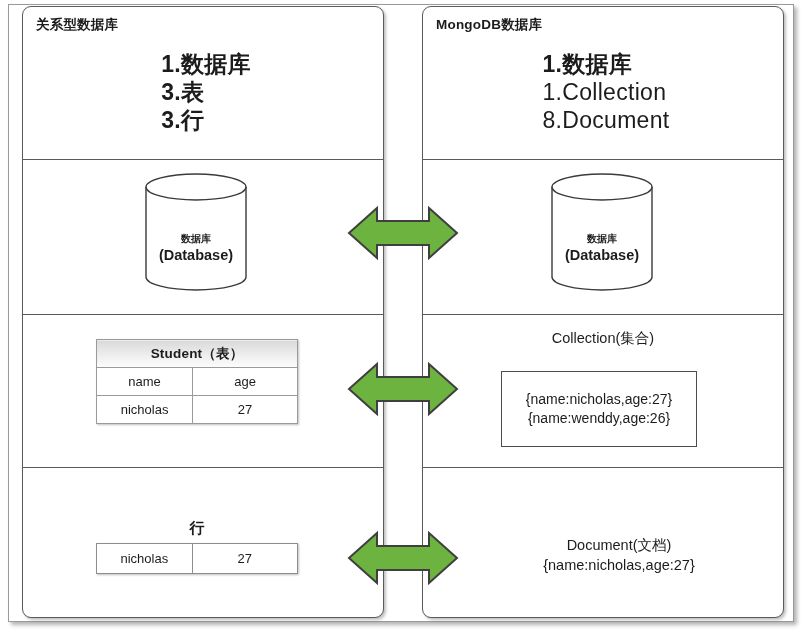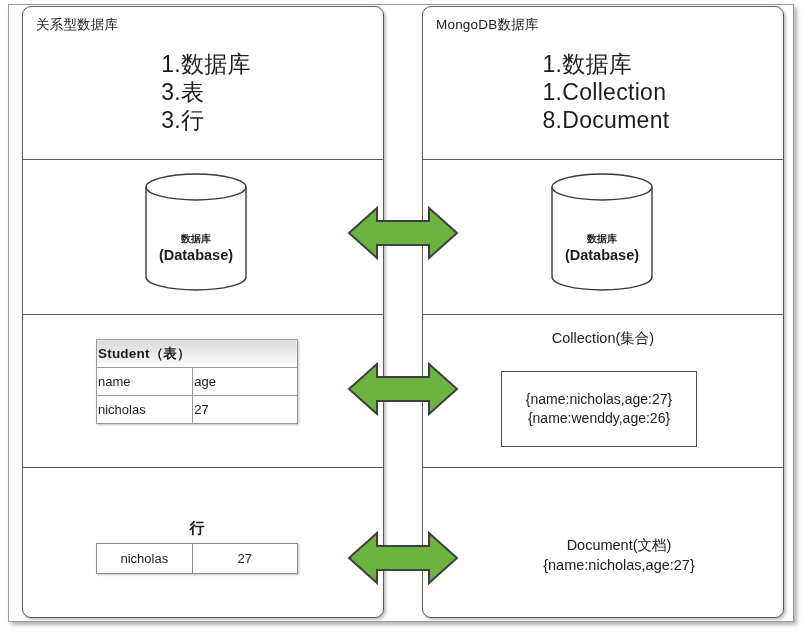--- a/index.html
+++ b/index.html
@@ -47,21 +47,21 @@
     z-index: 3;
   }
   .panel-left  { left: 22px;  width: 362px; }
   .panel-right { left: 422px; width: 362px; }
 
   .panel-title {
     position: absolute;
     top: 9px;
     left: 13px;
     font-size: 13.5px;
-    font-weight: normal;
+    font-weight: bold;
     letter-spacing: 0.2px;
     color: #1c1c1c;
     white-space: nowrap;
   }
 
   
   .sep {
     position: absolute;
     left: 0;
     width: 100%;
@@ -80,21 +80,21 @@
     width: 100%;
     text-align: center;
     line-height: 1.22;
   }
   .concept-list .row {
     font-size: 23px;
     color: #1c1c1c;
     letter-spacing: 0.3px;
     white-space: nowrap;
   }
-  .concept-list .row.cn { font-weight: normal; }
+  .concept-list .row.cn { font-weight: bold; }
   .concept-list .inner {
     display: inline-block;
     text-align: left;
     padding-left: 6px;
   }
 
   
   .cylinder {
     position: absolute;
     width: 106px;
@@ -130,21 +130,21 @@
     left: 73px;
     top: 332px;
     width: 202px;
     border-collapse: collapse;
     box-shadow: 1px 1px 2px rgba(0,0,0,0.25);
   }
   .student-table th,
   .student-table td {
     border: 1px solid #9a9a9a;
     font-size: 13px;
-    text-align: left;
+    text-align: center;
     height: 25px;
     color: #1c1c1c;
     background: #ffffff;
   }
   .student-table th {
     background: linear-gradient(to bottom, #d9d9d9 0%, #eeeeee 55%, #fcfcfc 100%);
     font-weight: bold;
     font-size: 13.5px;
     letter-spacing: 0.2px;
   }

